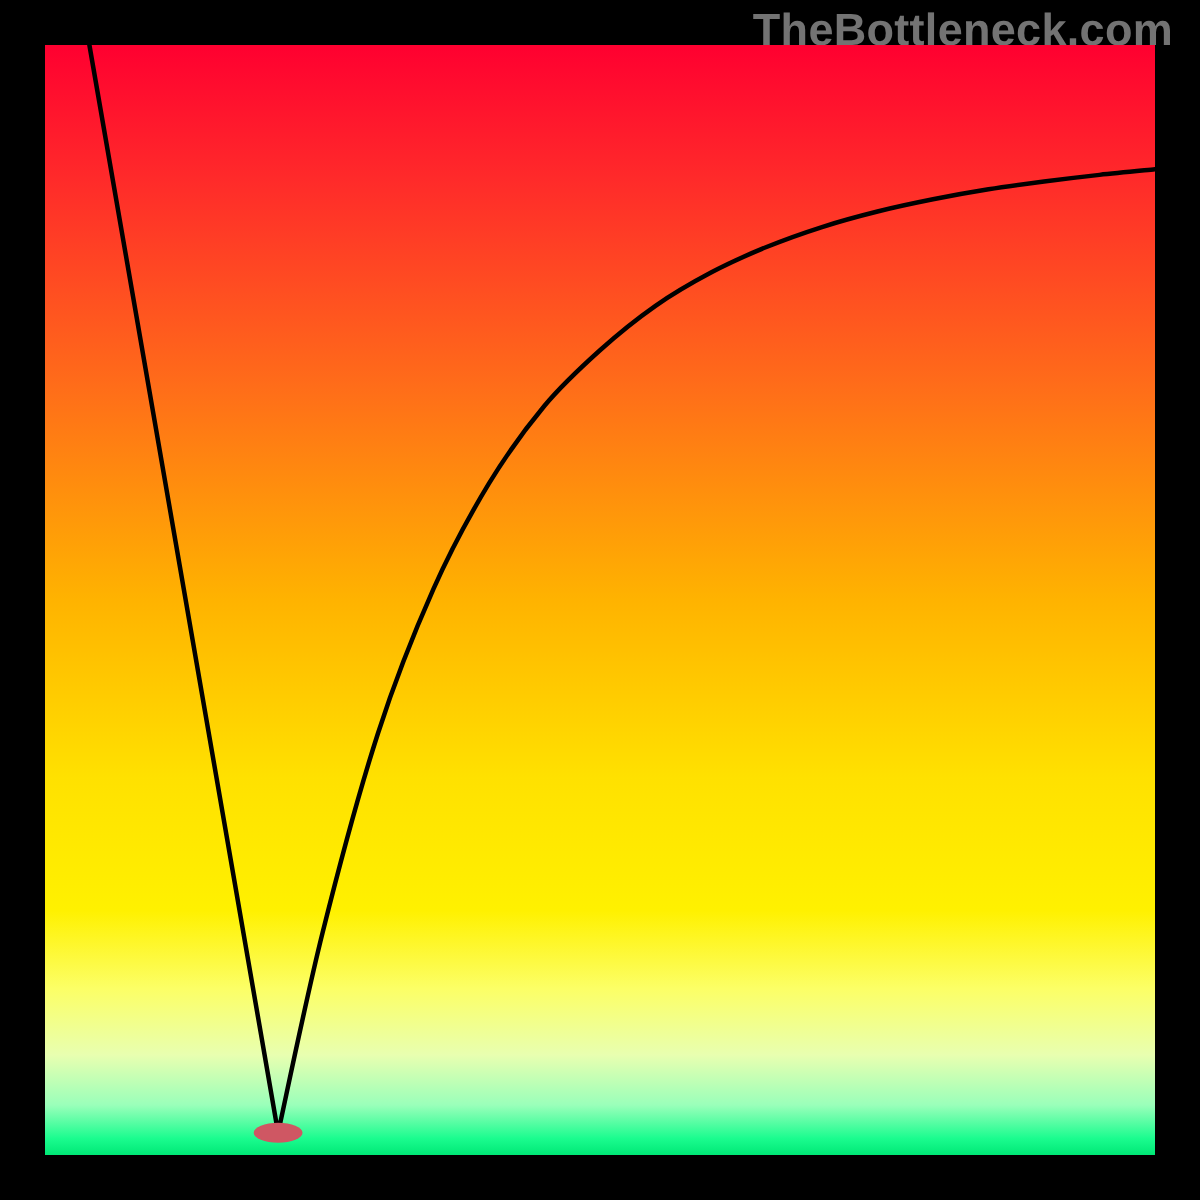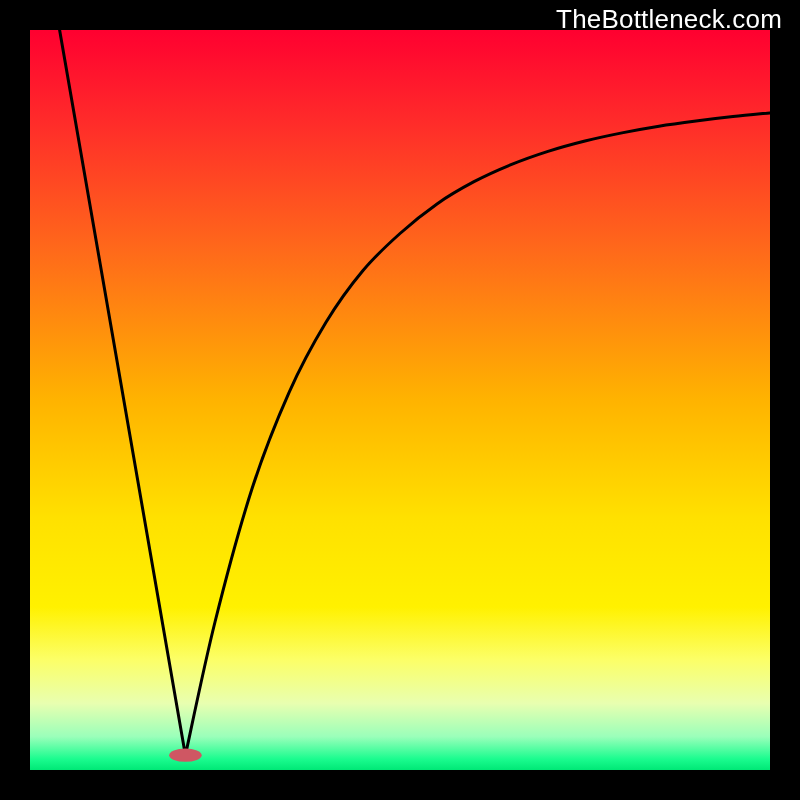--- a/index.html
+++ b/index.html
@@ -16,23 +16,23 @@
     top: 0;
     left: 0;
     width: 800px;
     height: 800px;
     background: #000;
   }
   .watermark {
     position: absolute;
     top: 4px;
     right: 18px;
-    color: #ffffff;
-    font-size: 26px;
-    font-weight: 400;
+    color: #737373;
+    font-size: 30px;
+    font-weight: 700;
     letter-spacing: 0.2px;
     user-select: none;
   }
   .plot {
     position: absolute;
     left: 30px;
     top: 30px;
     width: 740px;
     height: 740px;
   }

